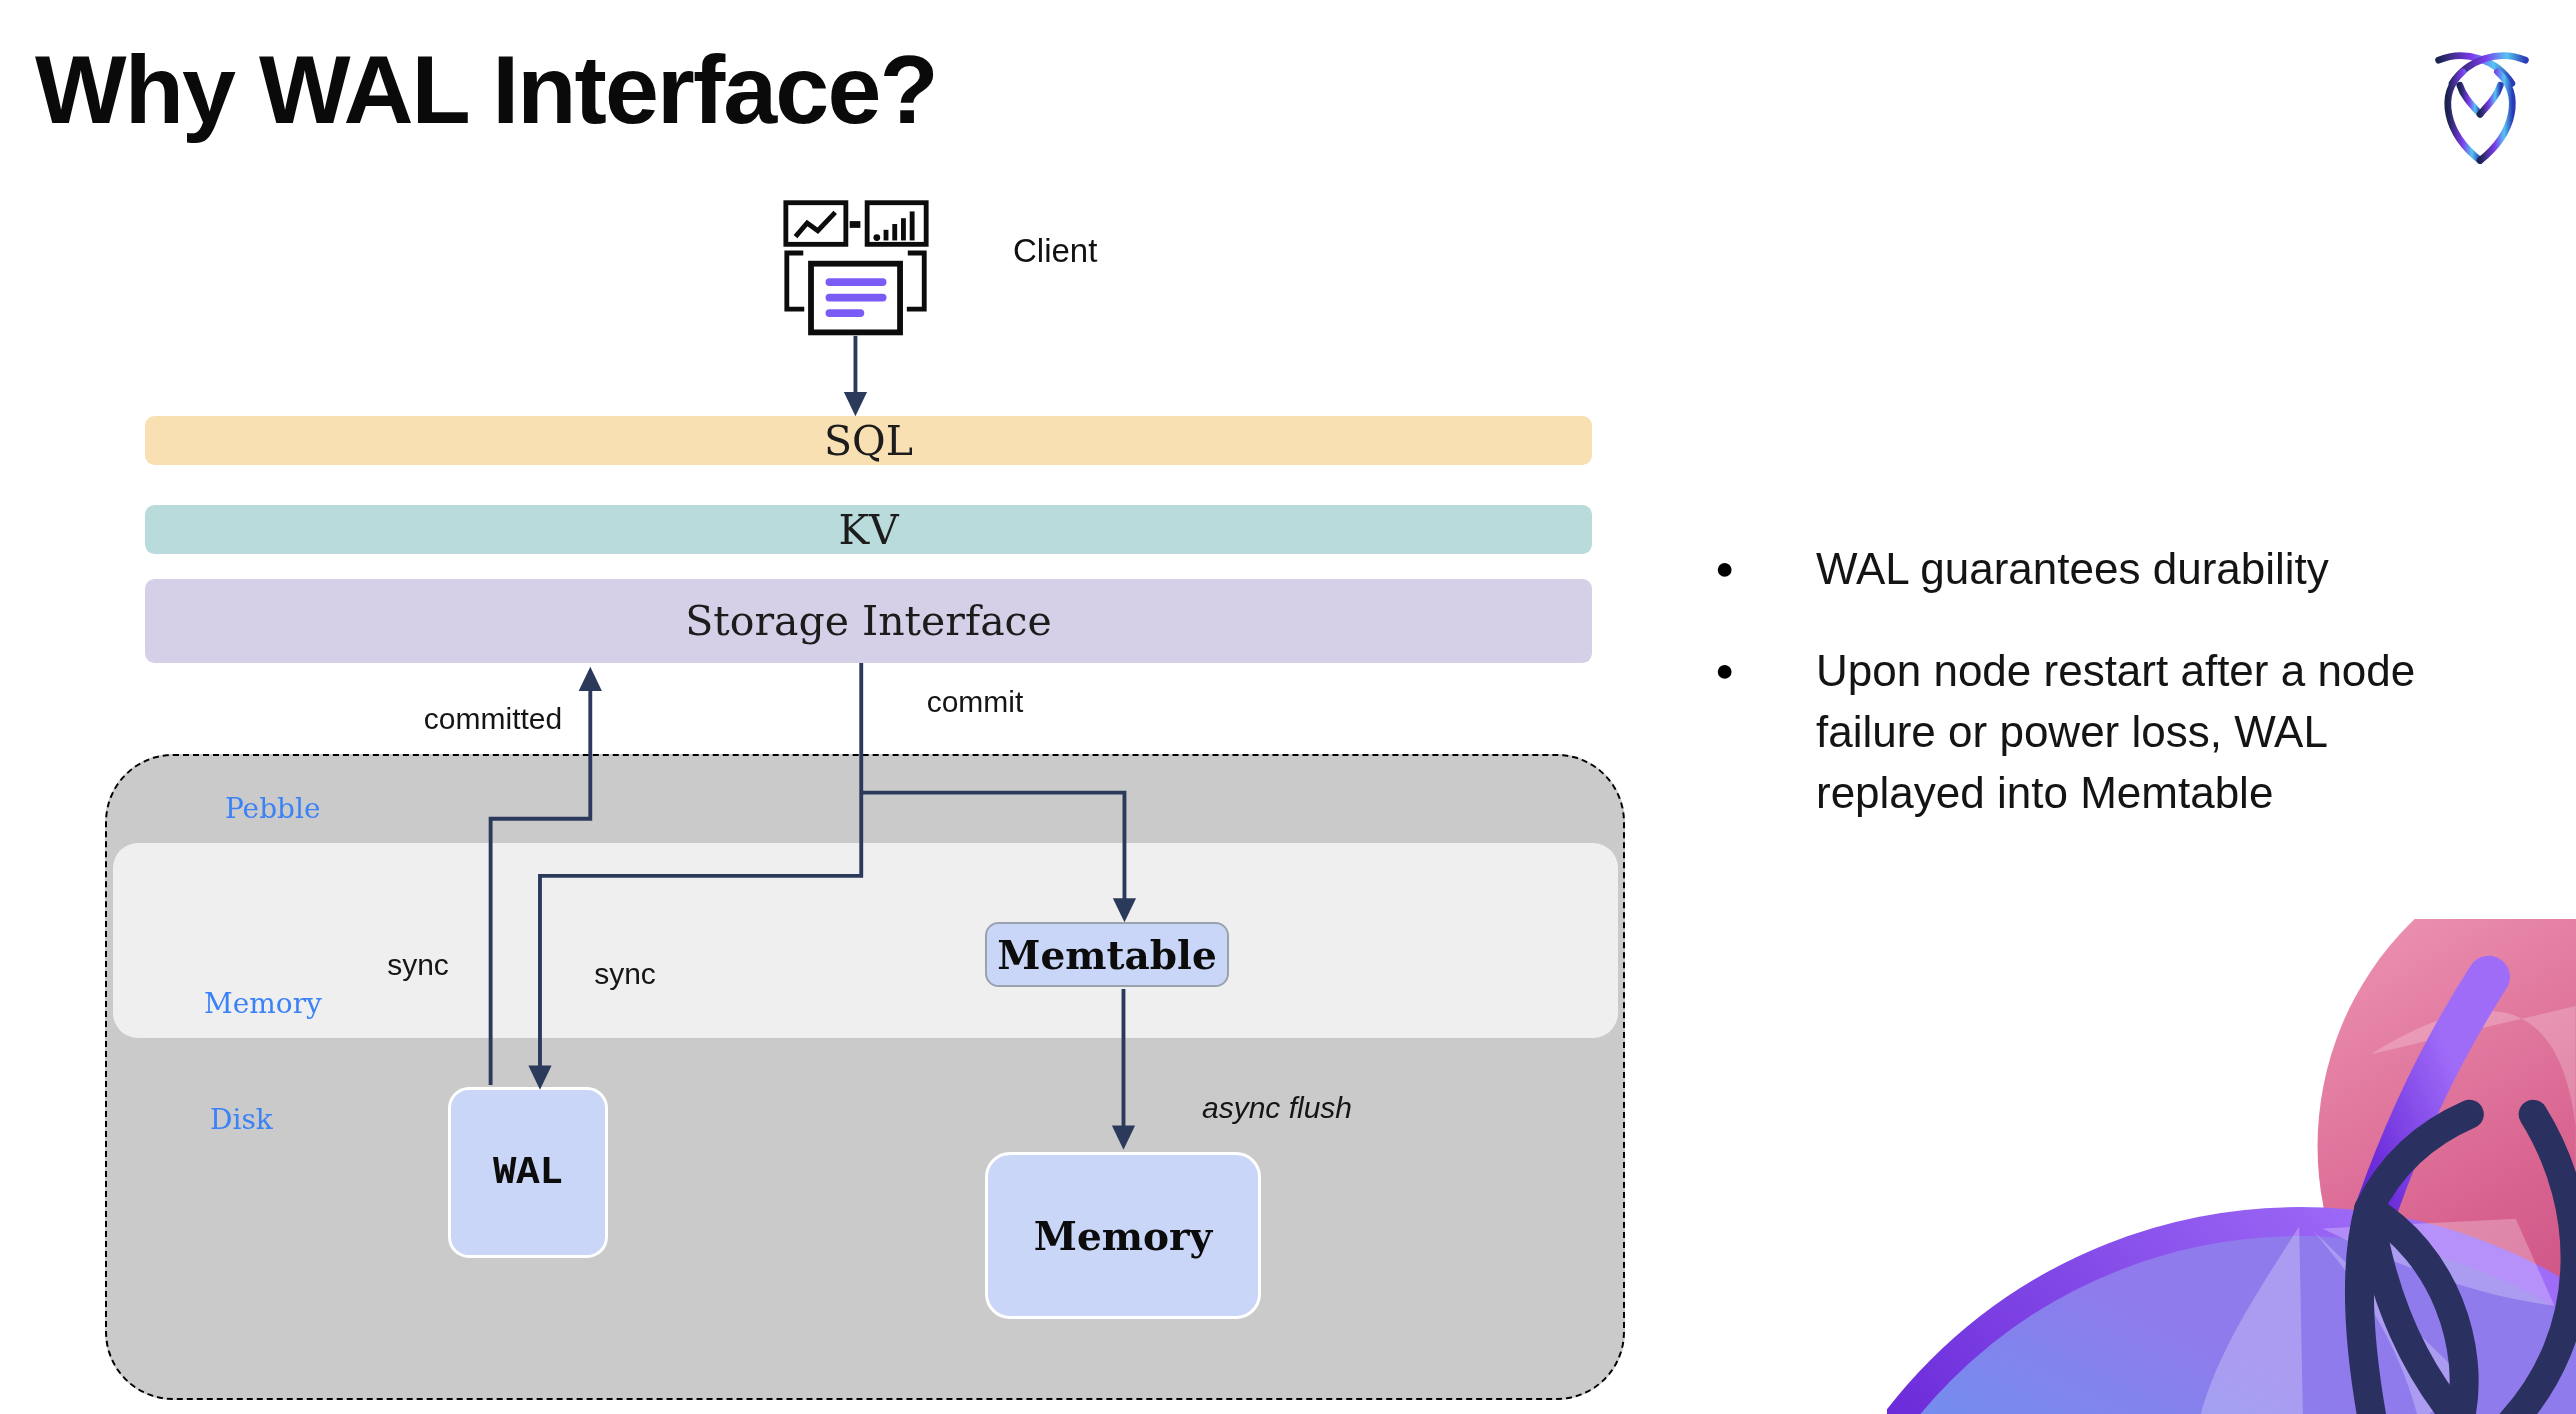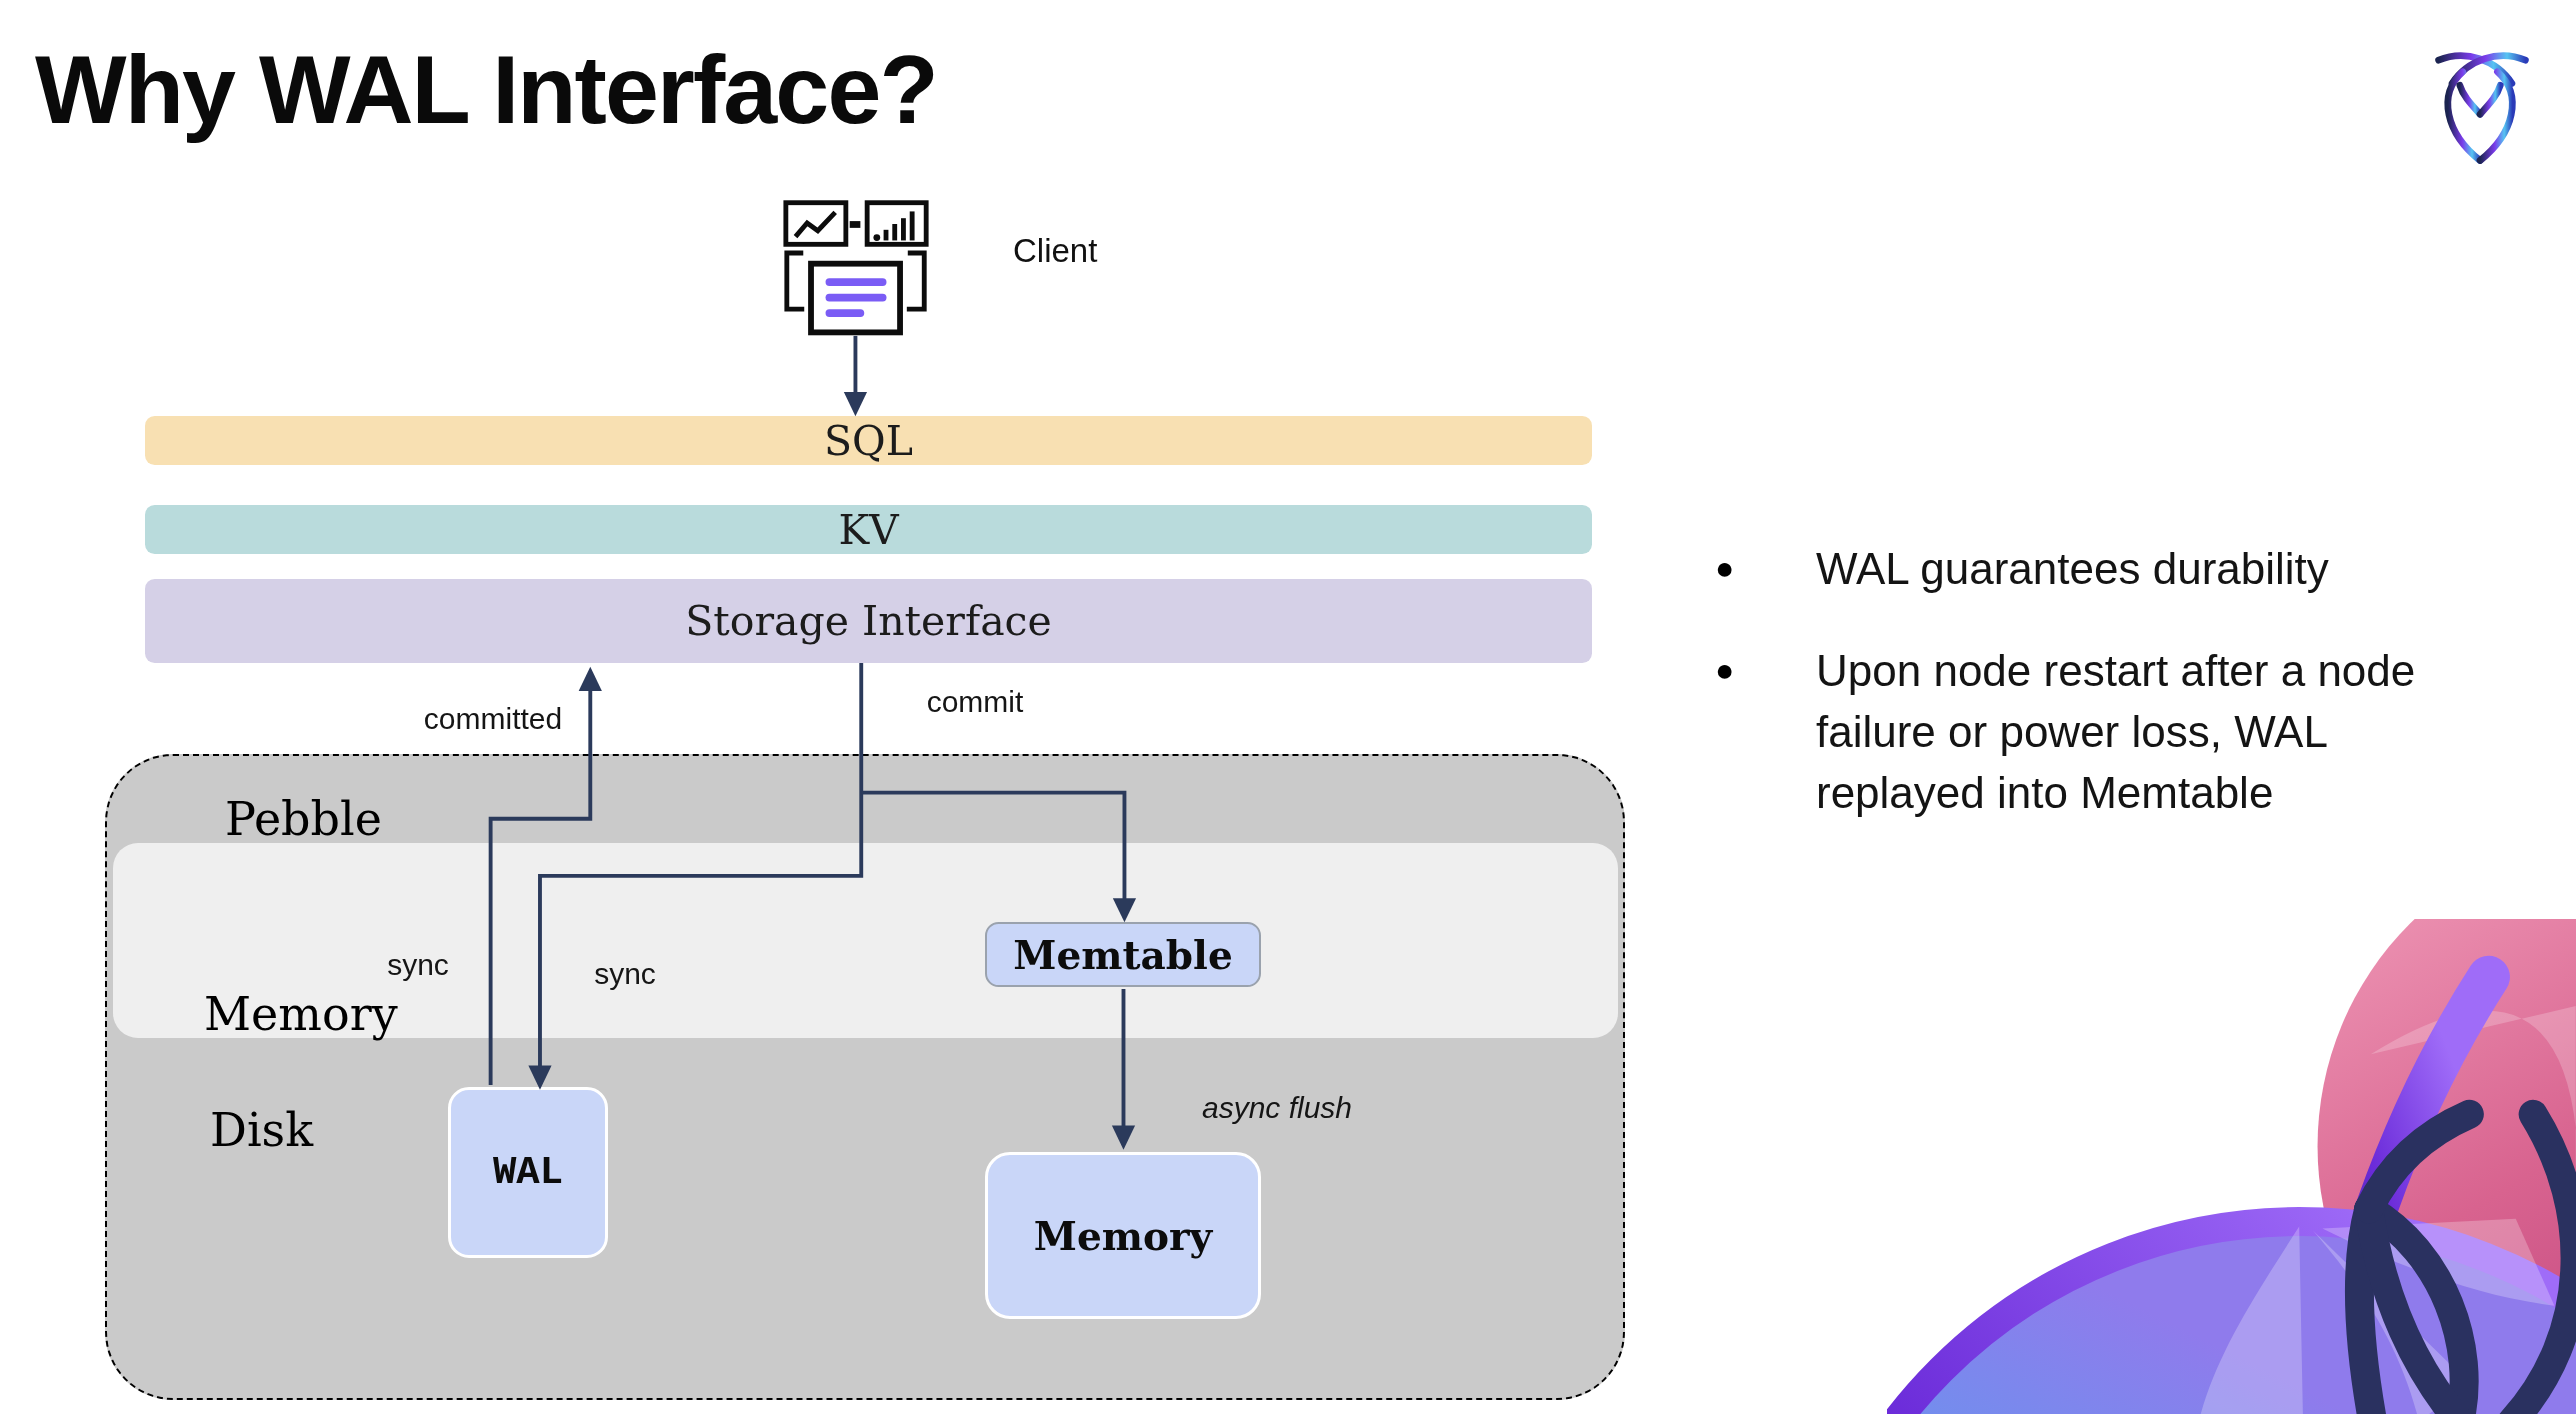--- a/index.html
+++ b/index.html
@@ -31,31 +31,31 @@
     left:105px;top:754px;width:1520px;height:646px;
     background:#CACACA;border:2.9px dashed #000;border-radius:68px;
     box-sizing:border-box;
   }
   .memory-band{
     left:113px;top:843px;width:1505px;height:195px;
     background:#EFEFEF;border-radius:25px;
   }
   .region-label{
     font-family:"DejaVu Serif","Liberation Serif",serif;
-    font-size:46px;color:#000000;white-space:nowrap;
+    font-size:28px;color:#3b82f6;white-space:nowrap;
   }
 
   
   .node{
     background:#C9D6F8;display:flex;align-items:center;justify-content:center;
     font-family:"DejaVu Serif","Liberation Serif",serif;font-weight:bold;
     font-size:39px;color:#0c0c0c;box-sizing:border-box;
   }
   .node.wal{left:448px;top:1087px;width:160px;height:171px;border:3.9px solid #fff;border-radius:21px;font-family:Liberation Mono, monospace;}
-  .node.memtable{left:985px;top:922px;width:276px;height:65px;border:2.9px solid #9AA2AD;border-radius:13.5px;}
+  .node.memtable{left:985px;top:922px;width:244px;height:65px;border:2.9px solid #9AA2AD;border-radius:13.5px;}
   .node.sstable{left:985px;top:1152px;width:276px;height:167px;border:3.9px solid #fff;border-radius:25px;}
 
   
   .edge-label{
     font-family:"Liberation Sans",sans-serif;font-size:30px;color:#151515;
     transform:translate(-50%,-50%);white-space:nowrap;
   }
   .client-label{left:1013px;top:232px;font-size:33px;color:#111;}
 
   

